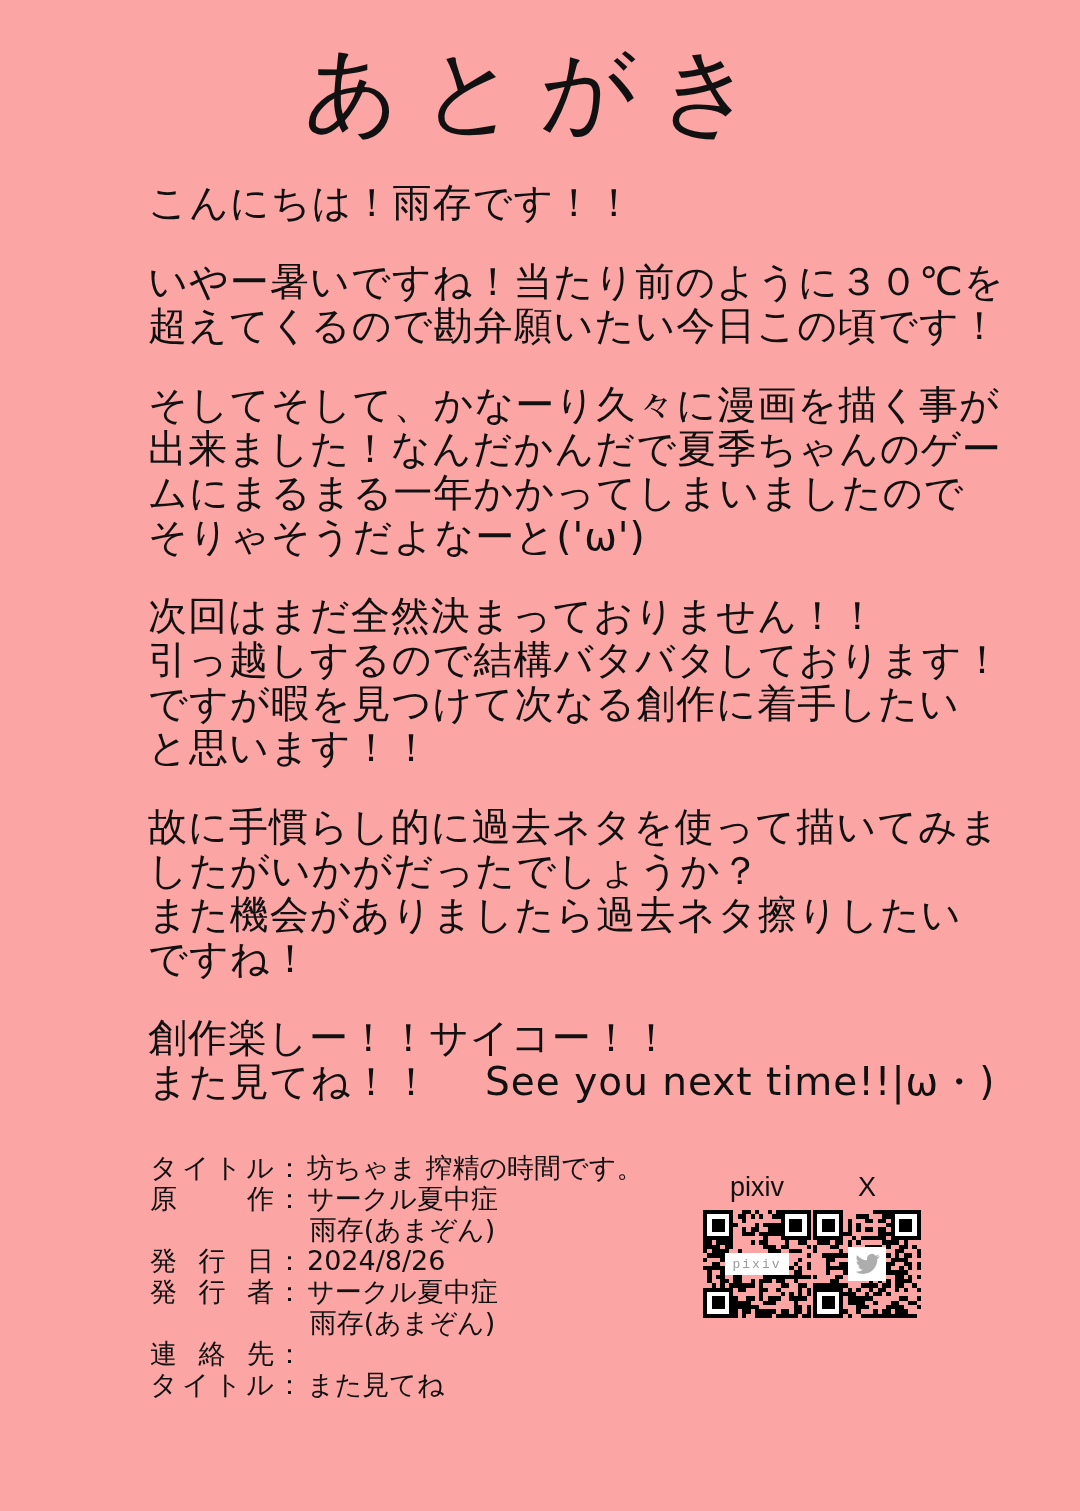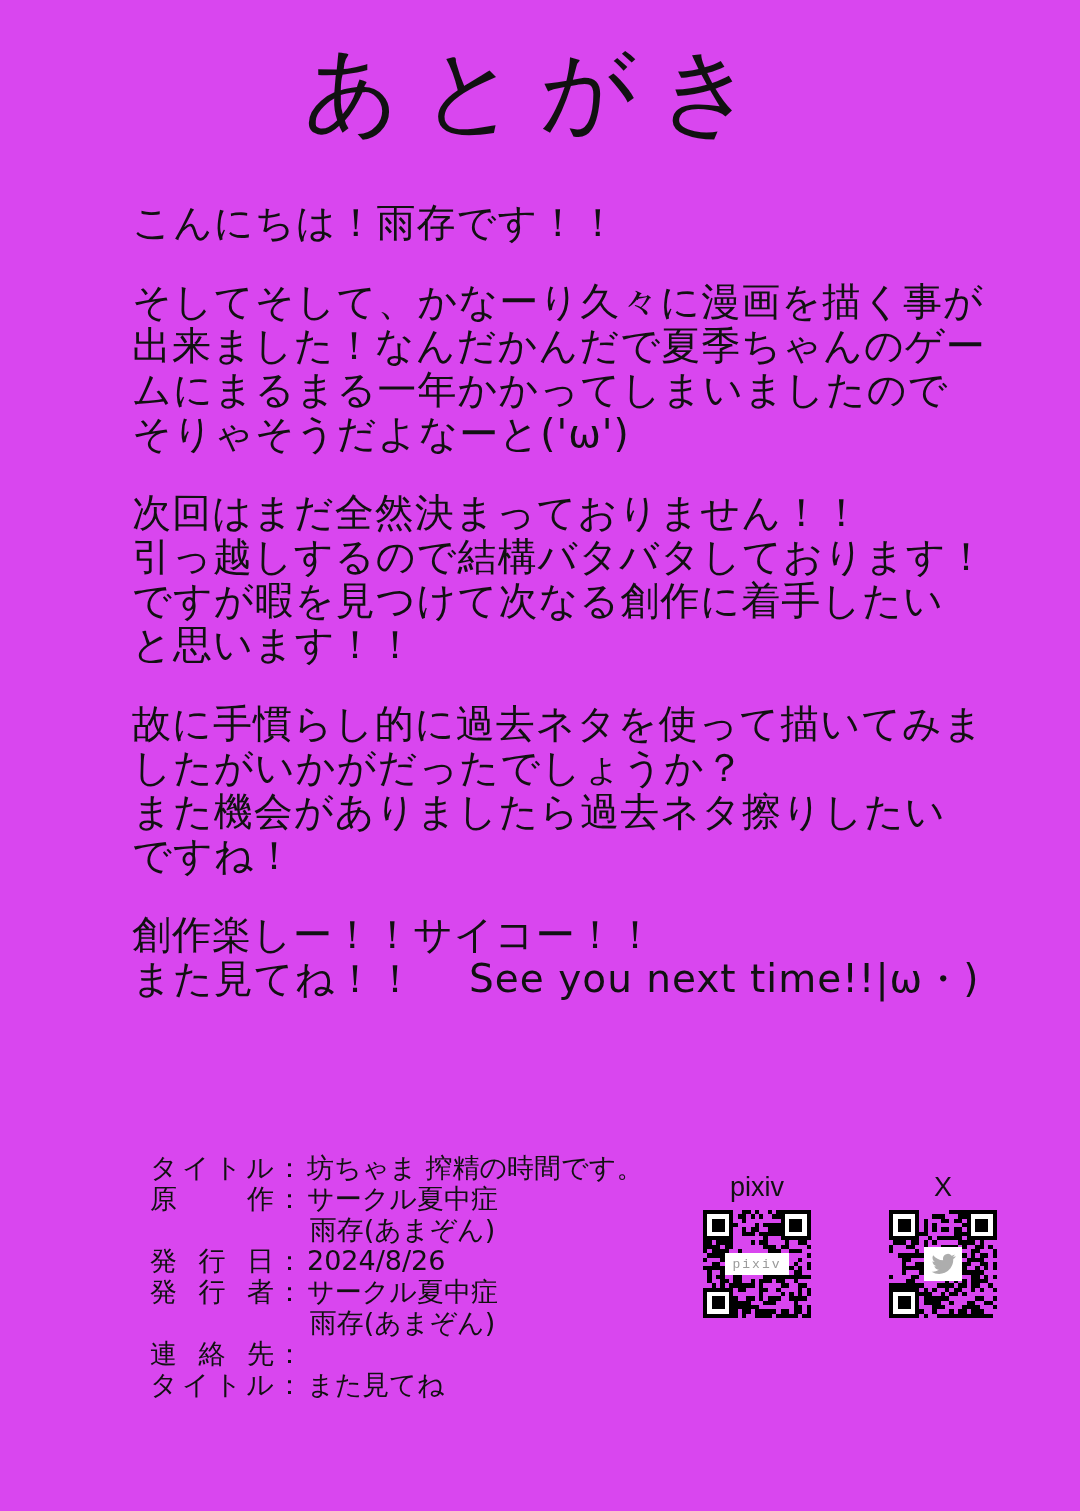--- a/index.html
+++ b/index.html
@@ -1,34 +1,34 @@
 <!DOCTYPE html>
 <html lang="ja"><head>
 <meta charset="utf-8">
 <style>
   html,body{margin:0;padding:0;background:#e8e8e8;}
   .page{
     position:relative;
     width:1080px;height:1511px;
     margin:0 auto;
-    background:#d946ef;
+    background:#fca5a5;
     color:#111;
     font-family:"DejaVu Sans",sans-serif;
     overflow:hidden;
   }
   .title{
     position:absolute;top:28px;left:0;right:0;
     text-align:center;
     font-size:94px;
     letter-spacing:22px;
     font-weight:normal;
     margin:0;
   }
   .body-text{
-    position:absolute;top:181px;left:132px;width:865px;margin-top:20px;
+    position:absolute;top:181px;left:148px;width:865px;
   }
   .body-text p{
     margin:0 0 35px 0;
     font-size:39px;
     line-height:44px;
     letter-spacing:1px;
     white-space:pre-line;
   }
   .colophon{
     position:absolute;top:1152px;left:150px;width:880px;
@@ -37,21 +37,21 @@
   .colophon-row{display:flex;align-items:flex-start;}
   .colophon-label{
     display:inline-block;width:124px;
     text-align:justify;text-align-last:justify;
     flex:0 0 124px;
   }
   .colophon-sep{flex:0 0 auto;padding:0 4px 0 2px;}
   .colophon-value{white-space:pre-line;text-align:center;}
   .qr-block{
     position:absolute;top:1172px;left:702px;width:296px;
-    display:flex;justify-content:space-between;
+    display:flex;justify-content:flex-start;
   }
   .qr-item{width:110px;text-align:center;}
   .qr-label{
     font-family:"Liberation Sans",sans-serif;
     font-size:27px;line-height:30px;
     margin-bottom:8px;
     color:#111;
   }
   .qr-box{position:relative;width:108px;height:108px;margin:0 auto;}
   .qr-box svg{display:block;}
@@ -71,20 +71,22 @@
 </style>
 </head>
 <body>
 
 <div class="page">
 
   <h1 class="title">あとがき</h1>
 
   <div class="body-text">
     <p>こんにちは！雨存です！！</p>
+    <p>いやー暑いですね！当たり前のように３０℃を
+超えてくるので勘弁願いたい今日この頃です！</p>
     <p>そしてそして、かなーり久々に漫画を描く事が
 出来ました！なんだかんだで夏季ちゃんのゲー
 ムにまるまる一年かかってしまいましたので
 そりゃそうだよなーと('ω')</p>
     <p>次回はまだ全然決まっておりません！！
 引っ越しするので結構バタバタしております！
 ですが暇を見つけて次なる創作に着手したい
 と思います！！</p>
     <p>故に手慣らし的に過去ネタを使って描いてみま
 したがいかがだったでしょうか？

